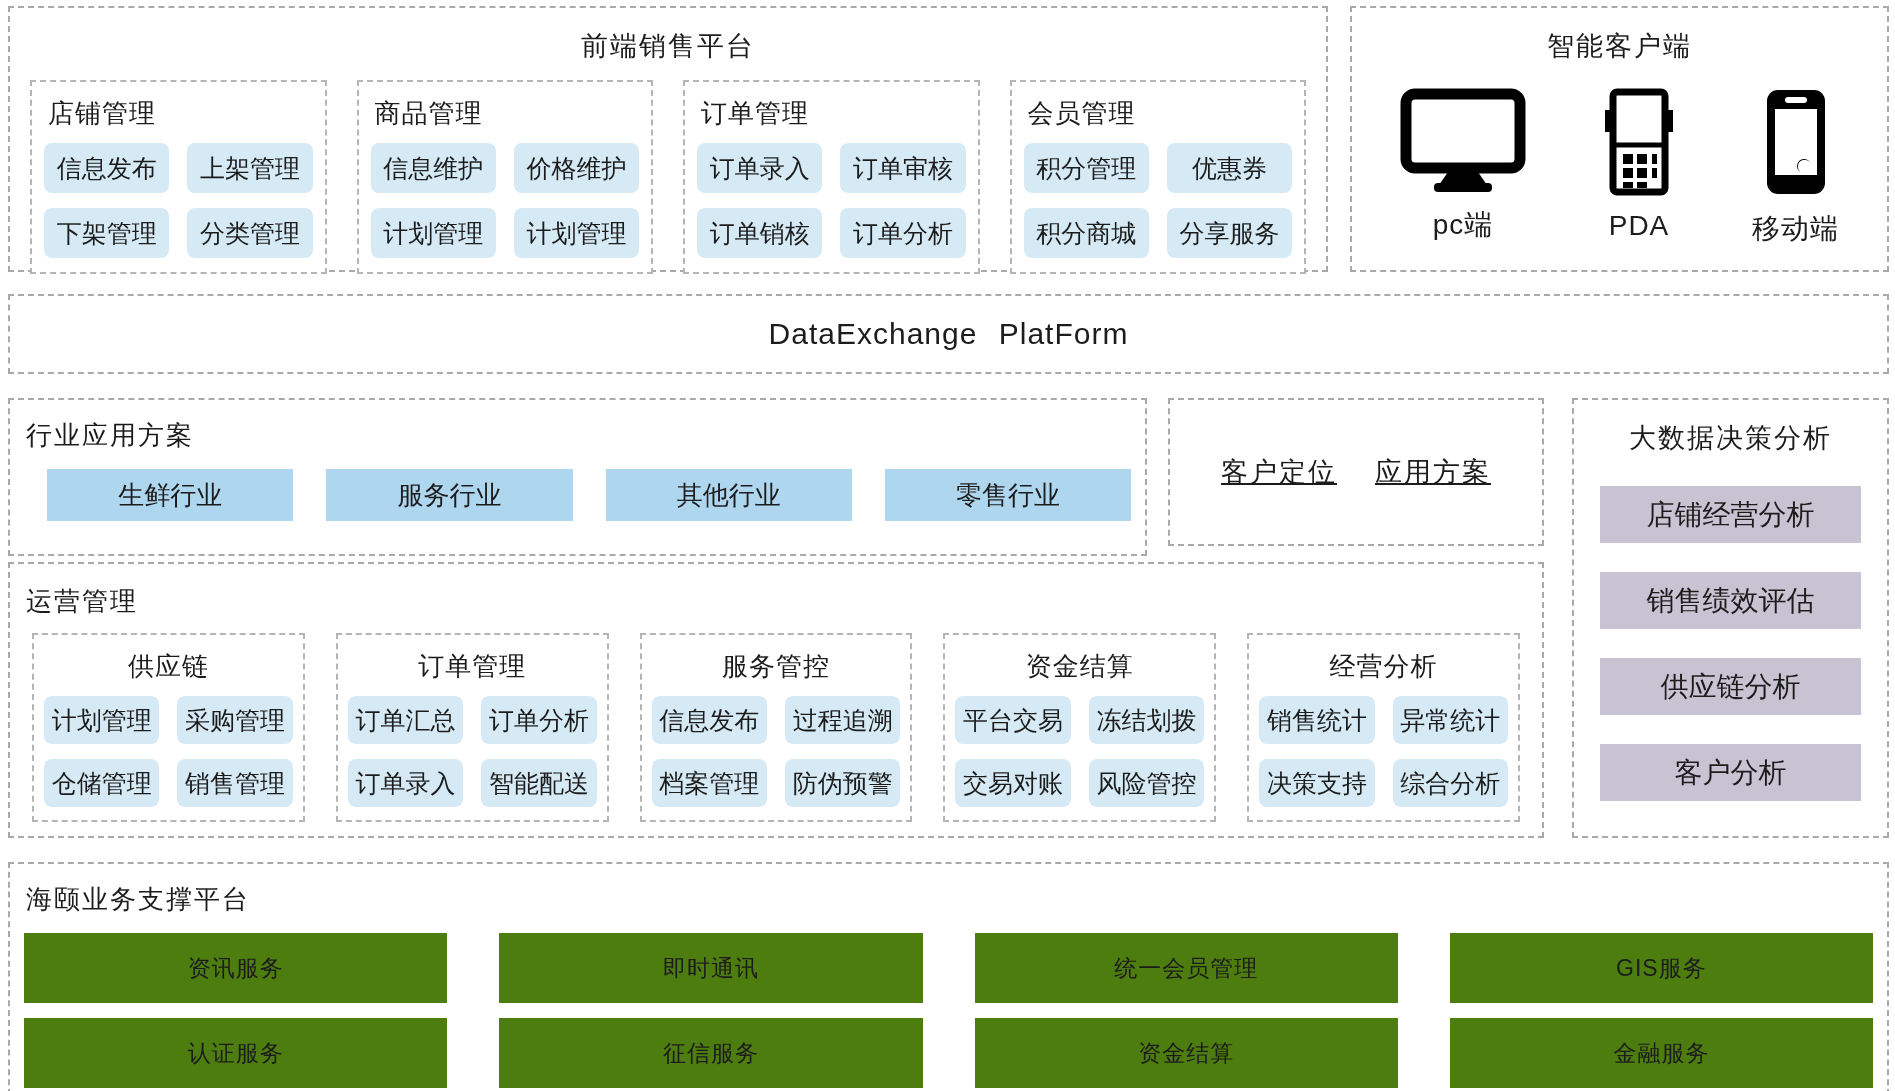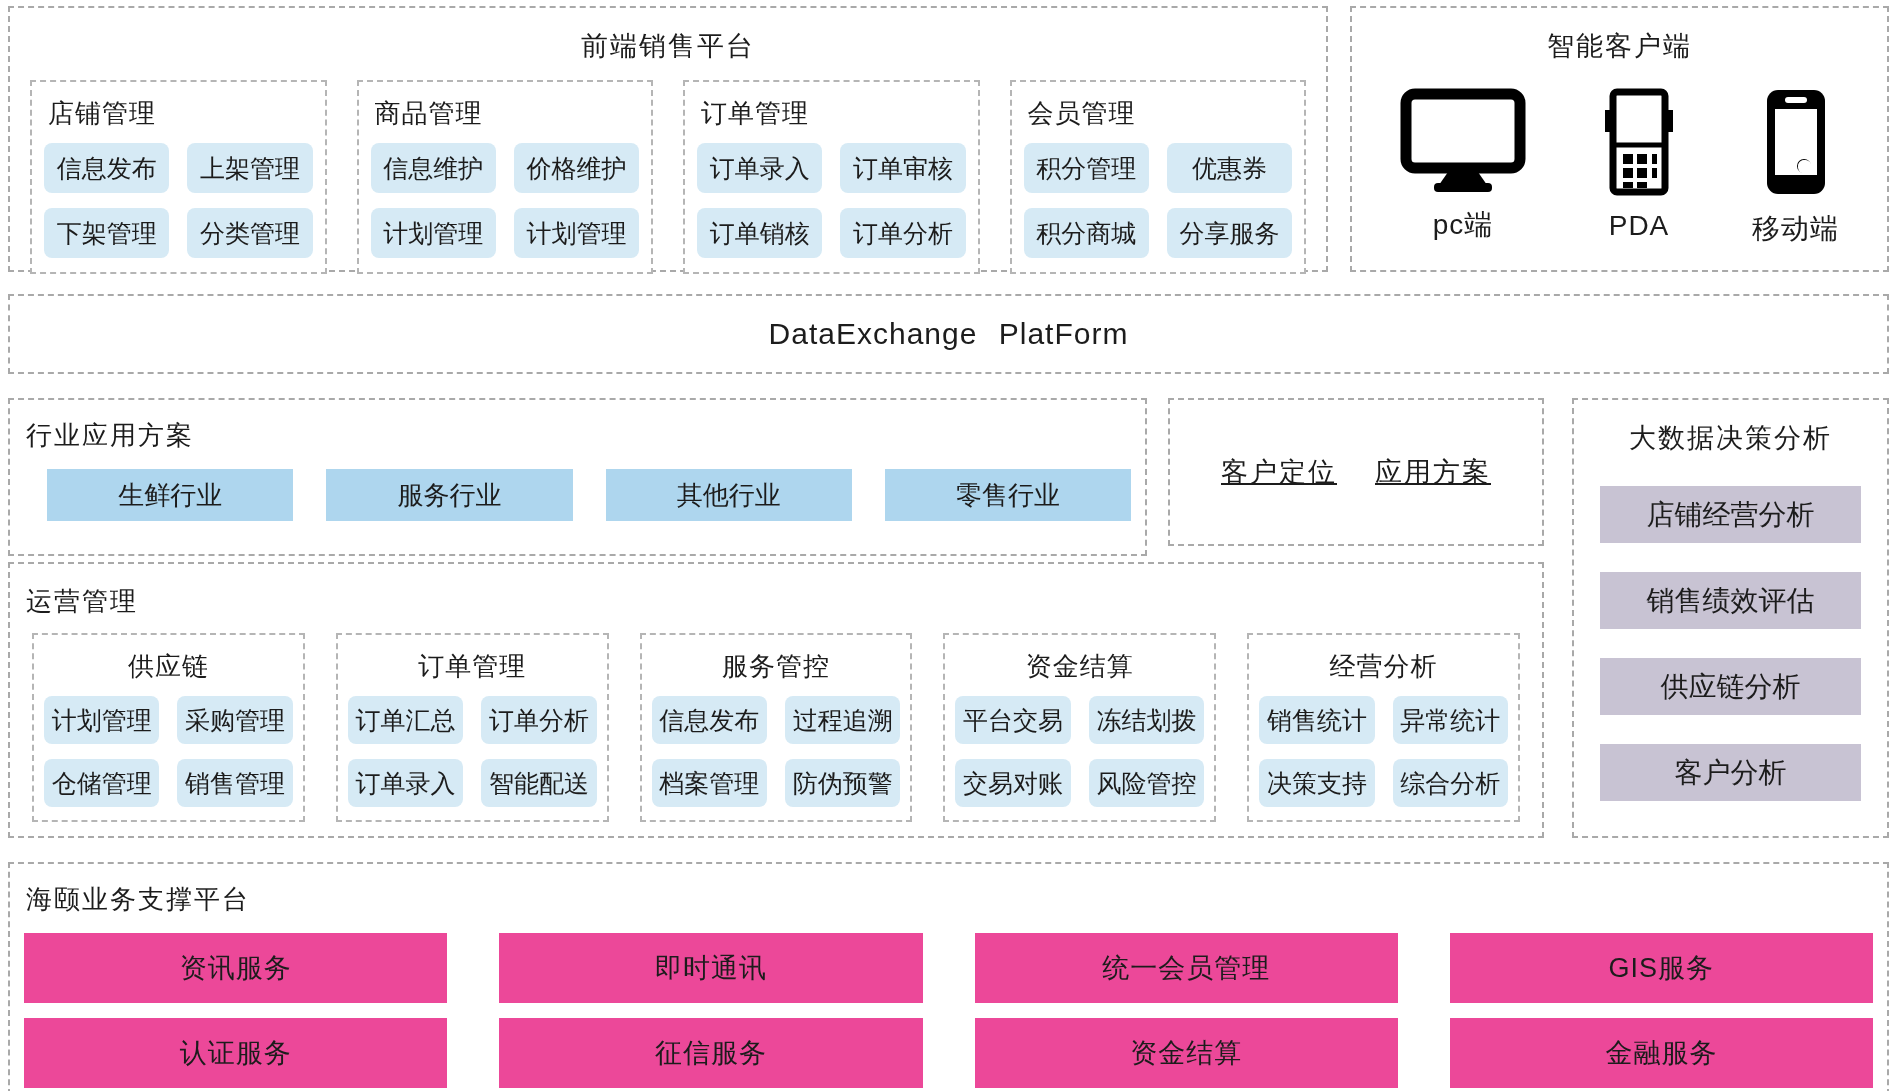--- a/index.html
+++ b/index.html
@@ -91,23 +91,23 @@
 
   
   .support { left:8px; top:862px; width:1881px; height:233px; }
   .support-grid {
     display:grid;
     grid-template-columns:repeat(4,1fr);
     column-gap:52px; row-gap:15px;
     margin:16px 14px 0;
   }
   .support-item {
-    background:#ec4899;
+    background:#4d7c0f;
     height:70px; line-height:70px;
-    text-align:center; font-size:27px; letter-spacing:1px;
+    text-align:center; font-size:23px; letter-spacing:1px;
   }
 </style>
 </head>
 <body>
 
 <div class="sec frontend">
   <div class="sec-title-center">前端销售平台</div>
   <div class="groups-row">
 
     <div class="group">

